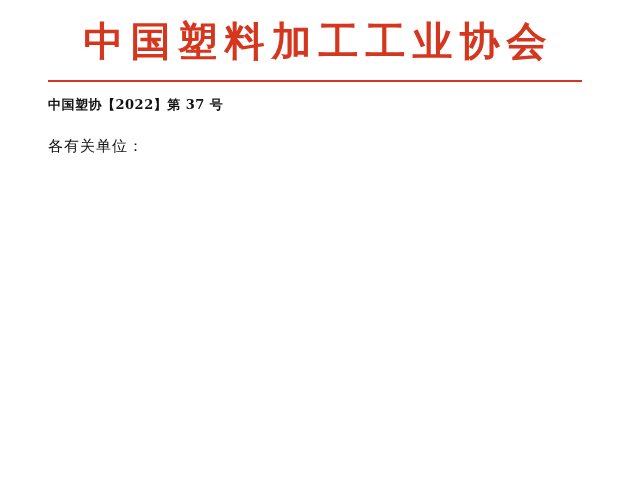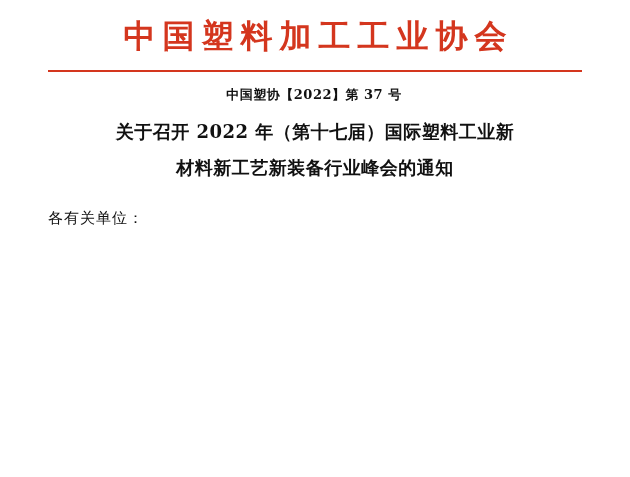--- a/index.html
+++ b/index.html
@@ -33,37 +33,37 @@
   
   .masthead {
     text-align: center;
     padding-top: 16px;
   }
 
   .masthead-title {
     color: #d4361e;
     font-family: "DejaVu Serif", serif;
     font-weight: bold;
-    font-size: 32px;
+    font-size: 40px;
     letter-spacing: 7px;
     line-height: 1.25;
     white-space: nowrap;
     text-indent: 7px;
   }
 
   .red-rule {
     margin-top: 14px;
     height: 2px;
     background: #d4361e;
     width: 100%;
   }
 
   
   .doc-number {
-    text-align: center;
+    text-align: left;
     font-family: "DejaVu Serif", serif;
     font-weight: bold;
     font-size: 13px;
     color: #111111;
     letter-spacing: 0.5px;
     margin-top: 14px;
     padding-right: 2px;
   }
 
   
@@ -106,23 +106,19 @@
 <div class="page">
   <div class="doc-inner">
 
     <div class="masthead">
       <div class="masthead-title">中国塑料加工工业协会</div>
       <div class="red-rule"></div>
     </div>
 
     <div class="doc-number">中国塑协【2022】第 37 号</div>
 
-    <div class="doc-title">
-      <span class="line">关于召开 2022 年（第十七届）国际塑料工业新</span>
-      <span class="line">材料新工艺新装备行业峰会的通知</span>
-    </div>
 
     <div class="body-block">
       <div class="salutation">各有关单位：</div>
     </div>
 
   </div>
 </div>
 
 </body></html>

